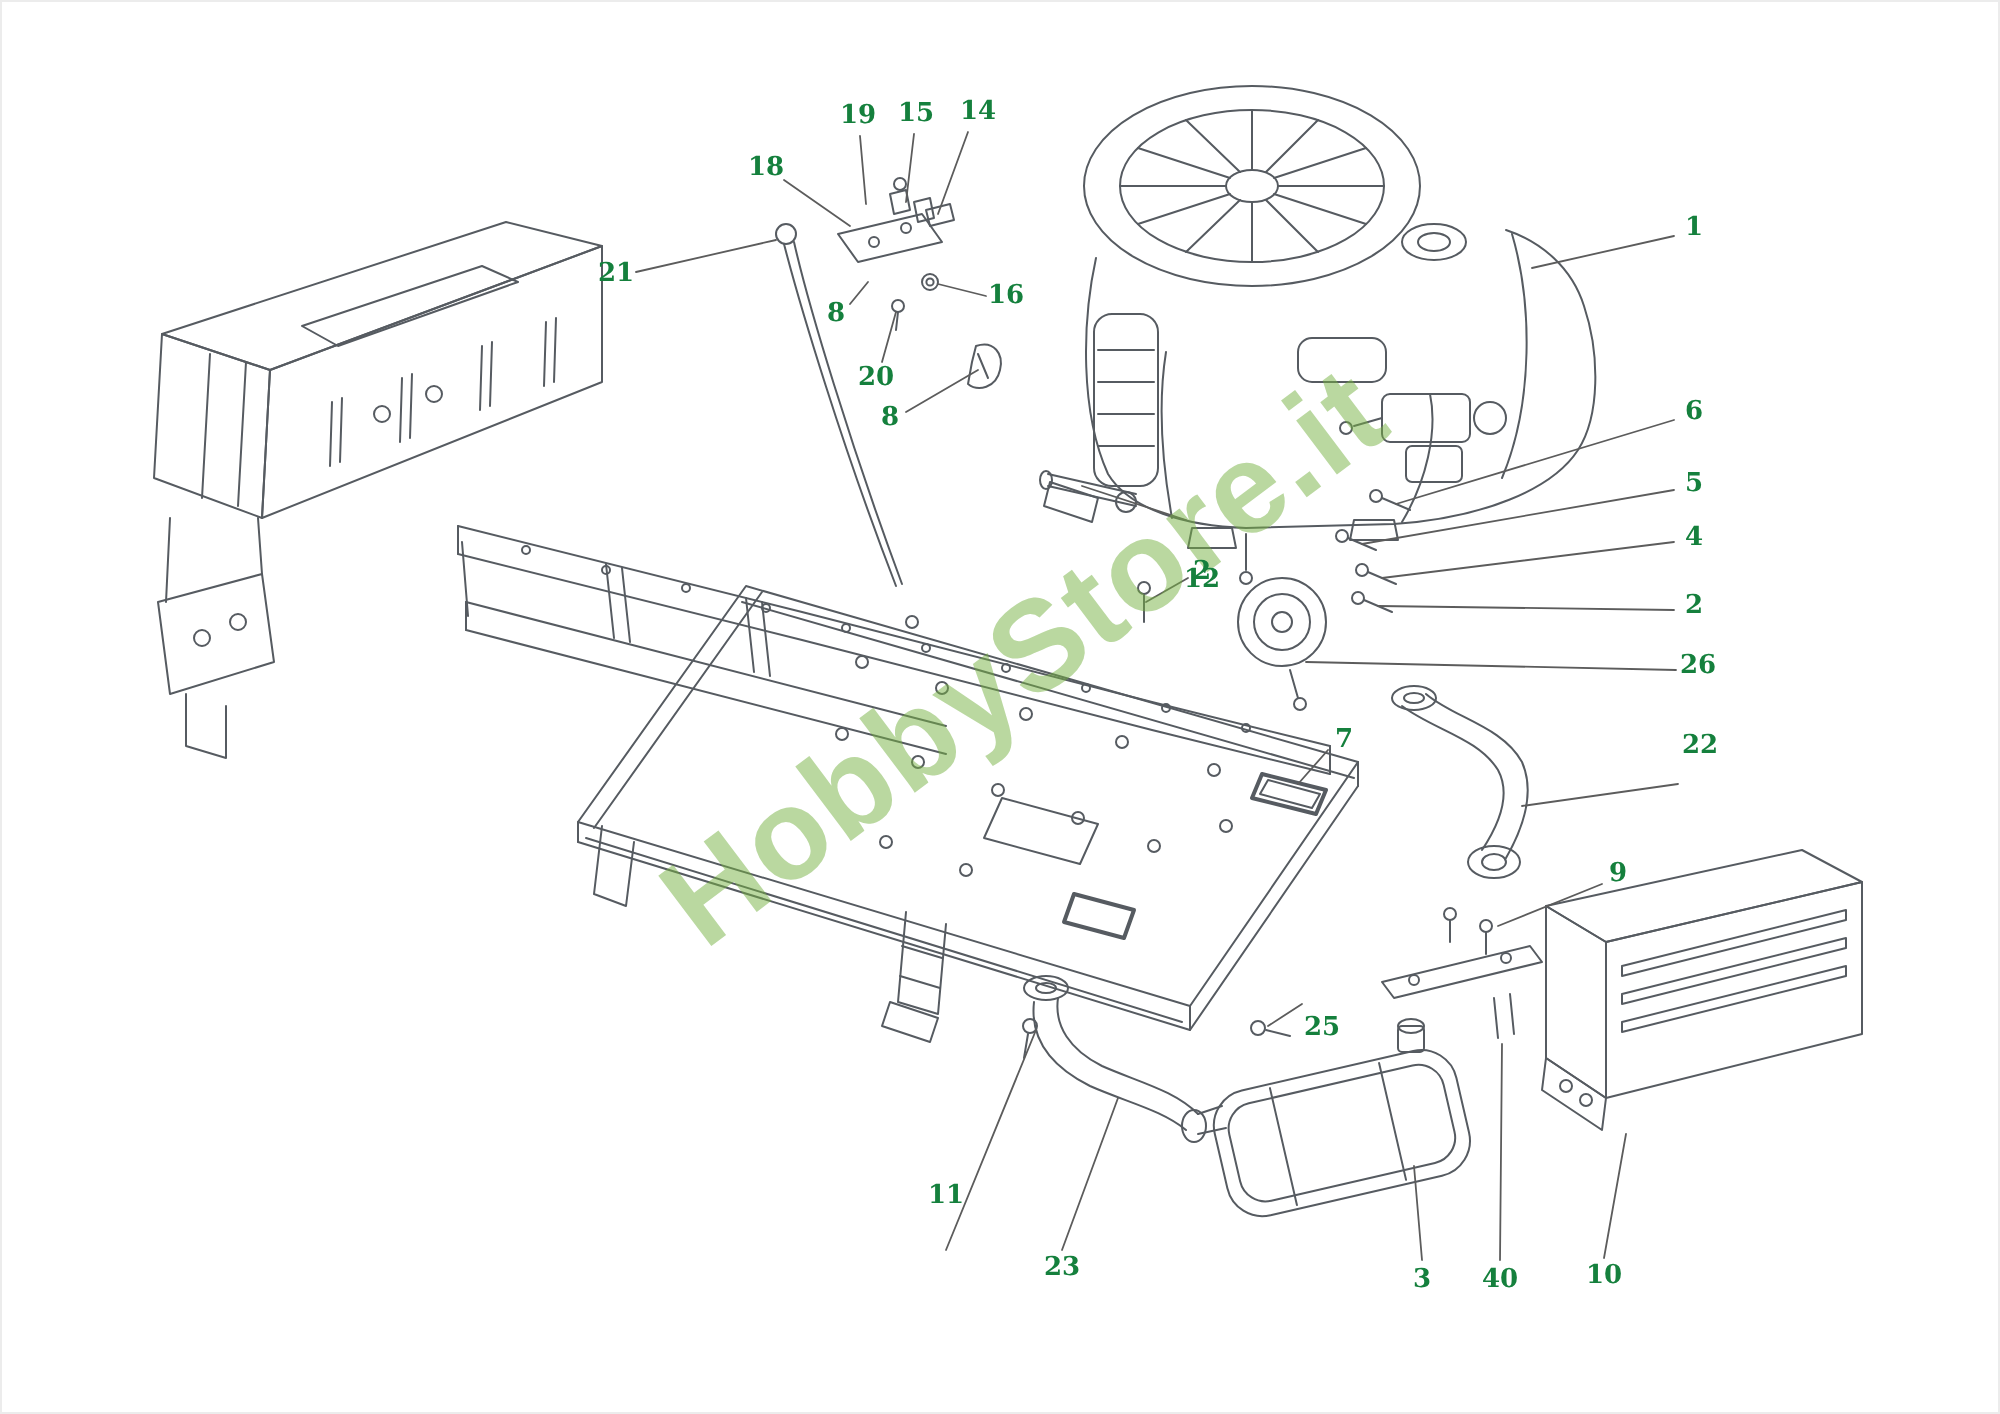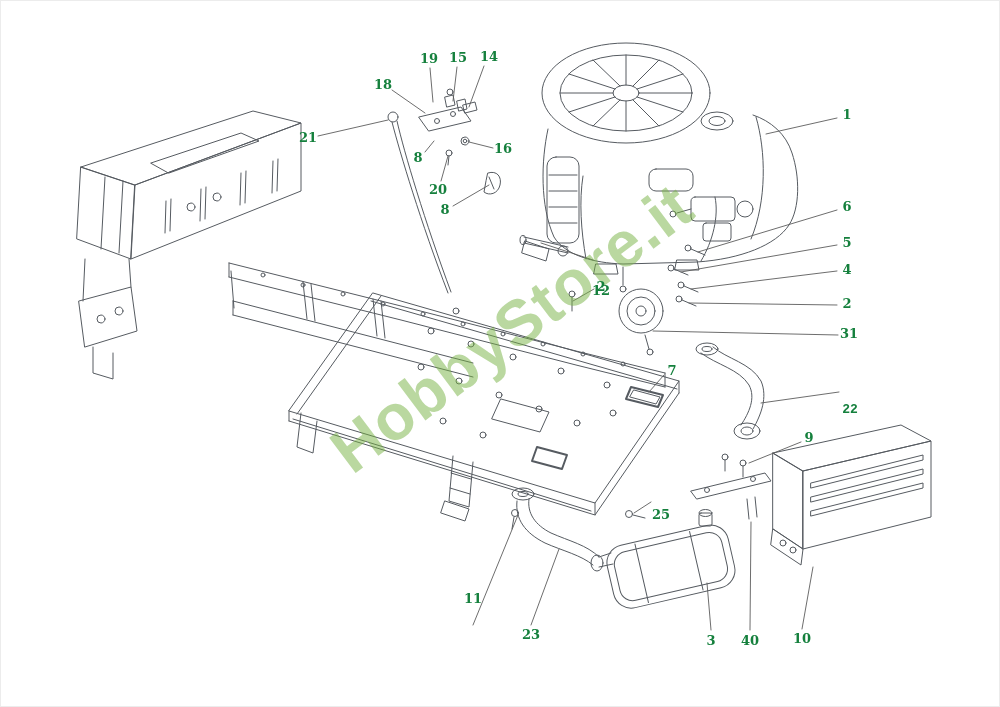--- a/index.html
+++ b/index.html
@@ -318,20 +318,20 @@
       <span class="callout" style="left: 600px; top: 257px; margin-top: 32px;">12</span>
       <span class="callout" style="left: 600px; top: 285px;">2</span>
       <span class="callout" style="left: 502px; top: 147px;">16</span>
       <span class="callout" style="left: 457px; top: 56px;">15</span>
       <span class="callout" style="left: 488px; top: 55px;">14</span>
       <span class="callout" style="left: 417px; top: 156px;">8</span>
       <span class="callout" style="left: 382px; top: 83px;">18</span>
       <span class="callout" style="left: 428px; top: 57px;">19</span>
       <span class="callout" style="left: 437px; top: 188px;">20</span>
       <span class="callout" style="left: 307px; top: 136px;">21</span>
-      <span class="callout" style="left: 849px; top: 408px; font-family: Liberation Mono, monospace;">22</span>
+      <span class="callout" style="left: 849px; top: 372px;">22</span>
       <span class="callout" style="left: 530px; top: 633px; text-align: center;">23</span>
       <span class="callout" style="left: 749px; top: 639px;">40</span>
       <span class="callout" style="left: 660px; top: 497px; margin-top: 16px;">25</span>
-      <span class="callout" style="left: 848px; top: 332px;">31</span>
+      <span class="callout" style="left: 848px; top: 332px;">26</span>
     </div>
 
 </div>
 
 </body></html>

